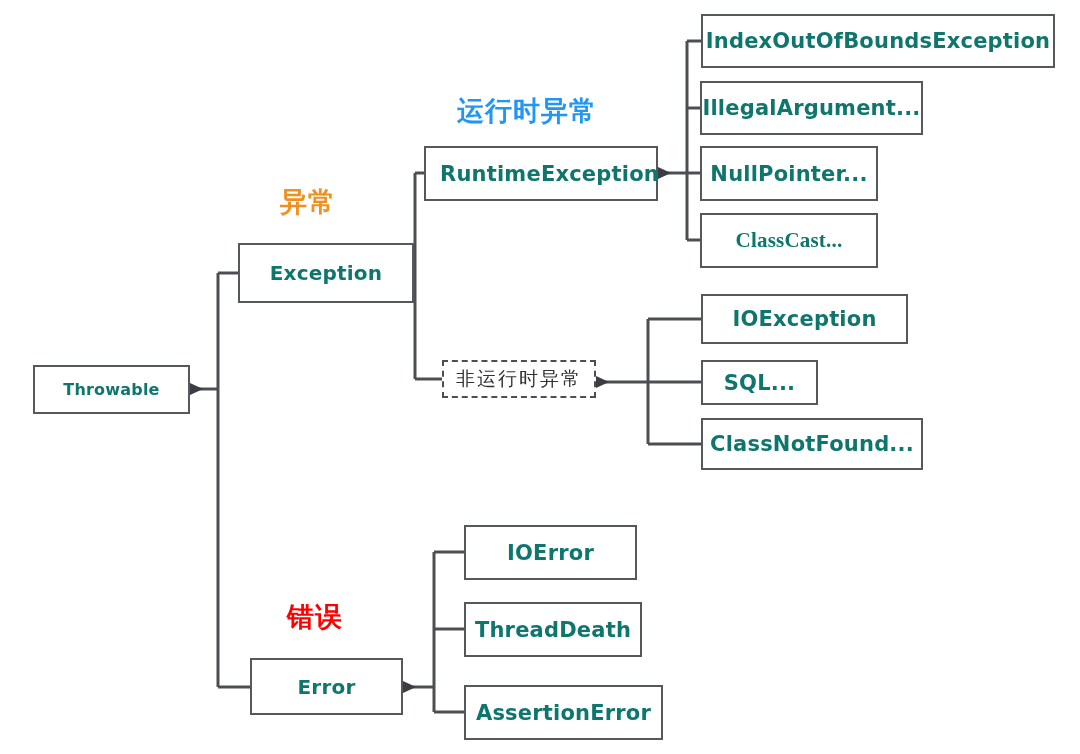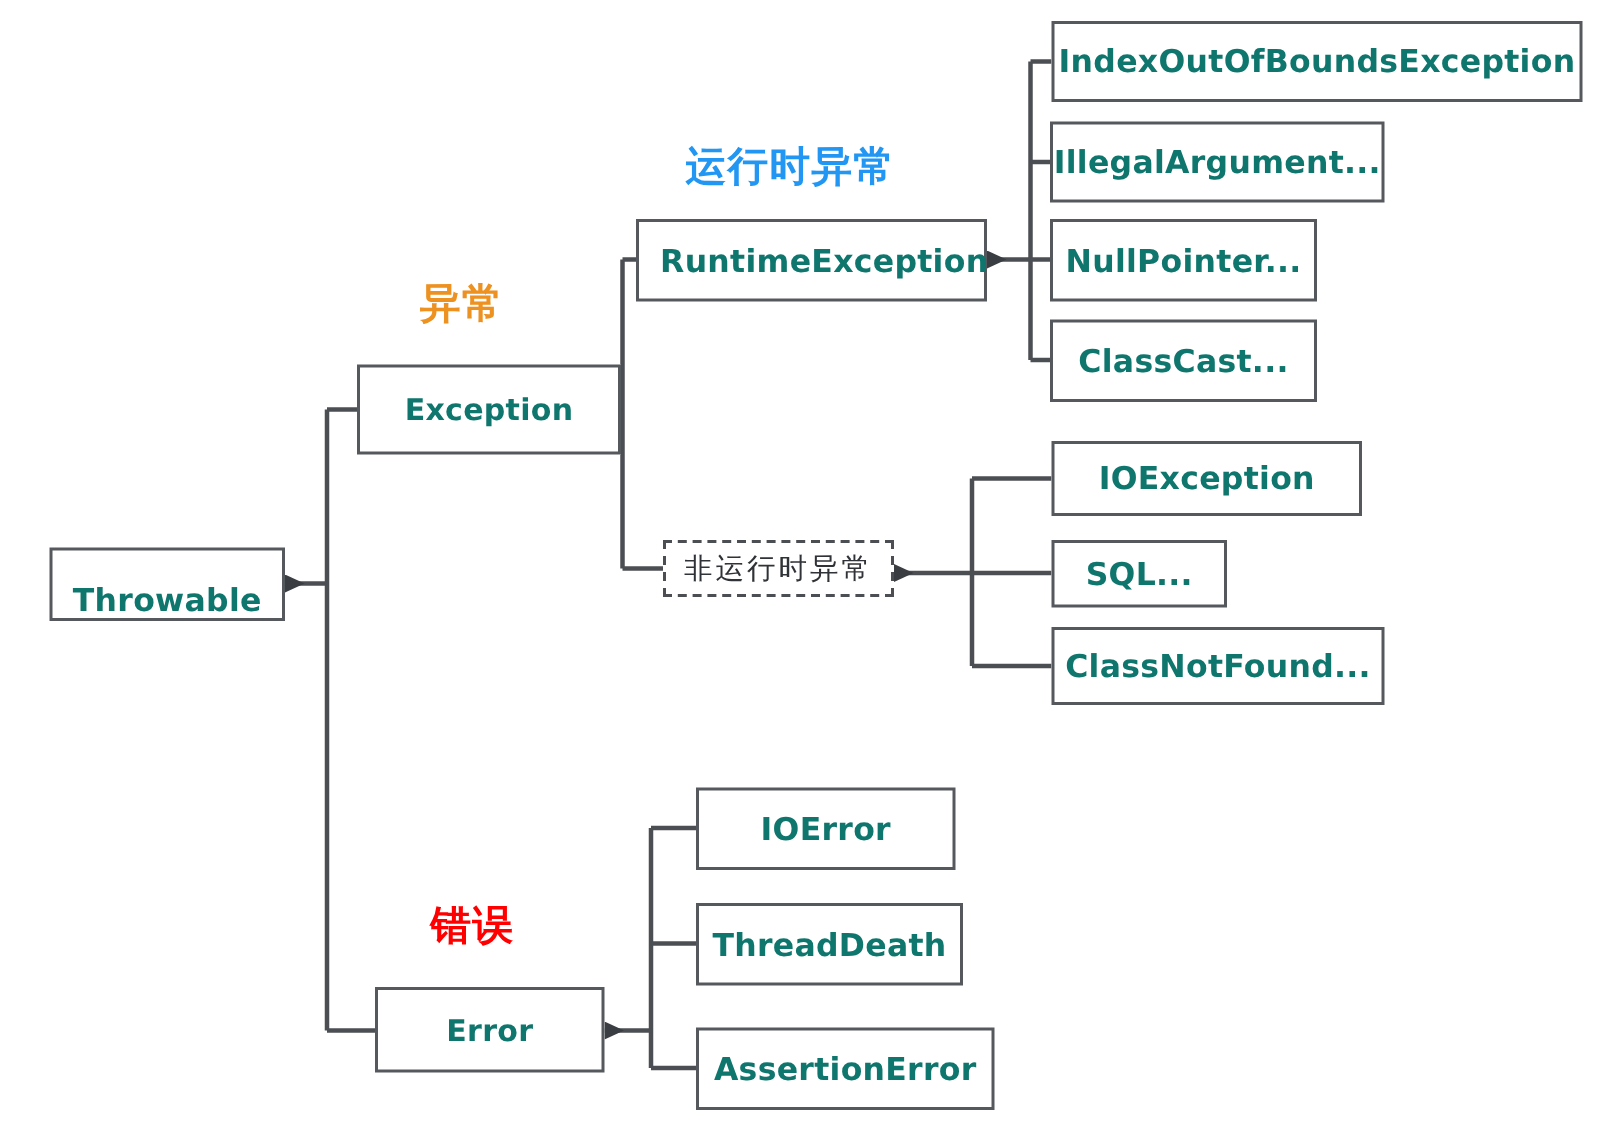--- a/index.html
+++ b/index.html
@@ -95,21 +95,21 @@
       <path d="M648,382 L596,382" marker-end="url(#arrowL)"></path>
 
       <path d="M434,552 L434,712"></path>
       <path d="M434,552 L464,552"></path>
       <path d="M434,629 L464,629"></path>
       <path d="M434,712 L464,712"></path>
       <path d="M434,687 L403,687" marker-end="url(#arrowL)"></path>
     </g>
   </svg>
 
-  <div class="node" style="left:33px; top:365px; width:157px; height:49px; font-size:21px;align-items:flex-end;">
+  <div class="node" style="left:33px; top:365px; width:157px; height:49px; font-size:16px;">
     <span>Throwable</span>
   </div>
 
   <div class="node" style="left:238px; top:243px; width:176px; height:60px; font-size:20px;">
     <span>Exception</span>
   </div>
 
   <div class="node" style="left:250px; top:658px; width:153px; height:57px; font-size:20px;">
     <span>Error</span>
   </div>
@@ -127,21 +127,21 @@
   </div>
 
   <div class="node" style="left:700px; top:81px; width:223px; height:54px; font-size:21px;">
     <span>IllegalArgument...</span>
   </div>
 
   <div class="node" style="left:700px; top:146px; width:178px; height:55px; font-size:21px;">
     <span>NullPointer...</span>
   </div>
 
-  <div class="node" style="left:700px; top:213px; width:178px; height:55px; font-size:21px;">
+  <div class="node" style="left:700px; top:213px; width:178px; height:55px; font-size:21px;font-family:Liberation Serif, serif;">
     <span>ClassCast...</span>
   </div>
 
   <div class="node" style="left:701px; top:294px; width:207px; height:50px; font-size:21px;">
     <span>IOException</span>
   </div>
 
   <div class="node" style="left:701px; top:360px; width:117px; height:45px; font-size:21px;text-align:center;">
     <span>SQL...</span>
   </div>

